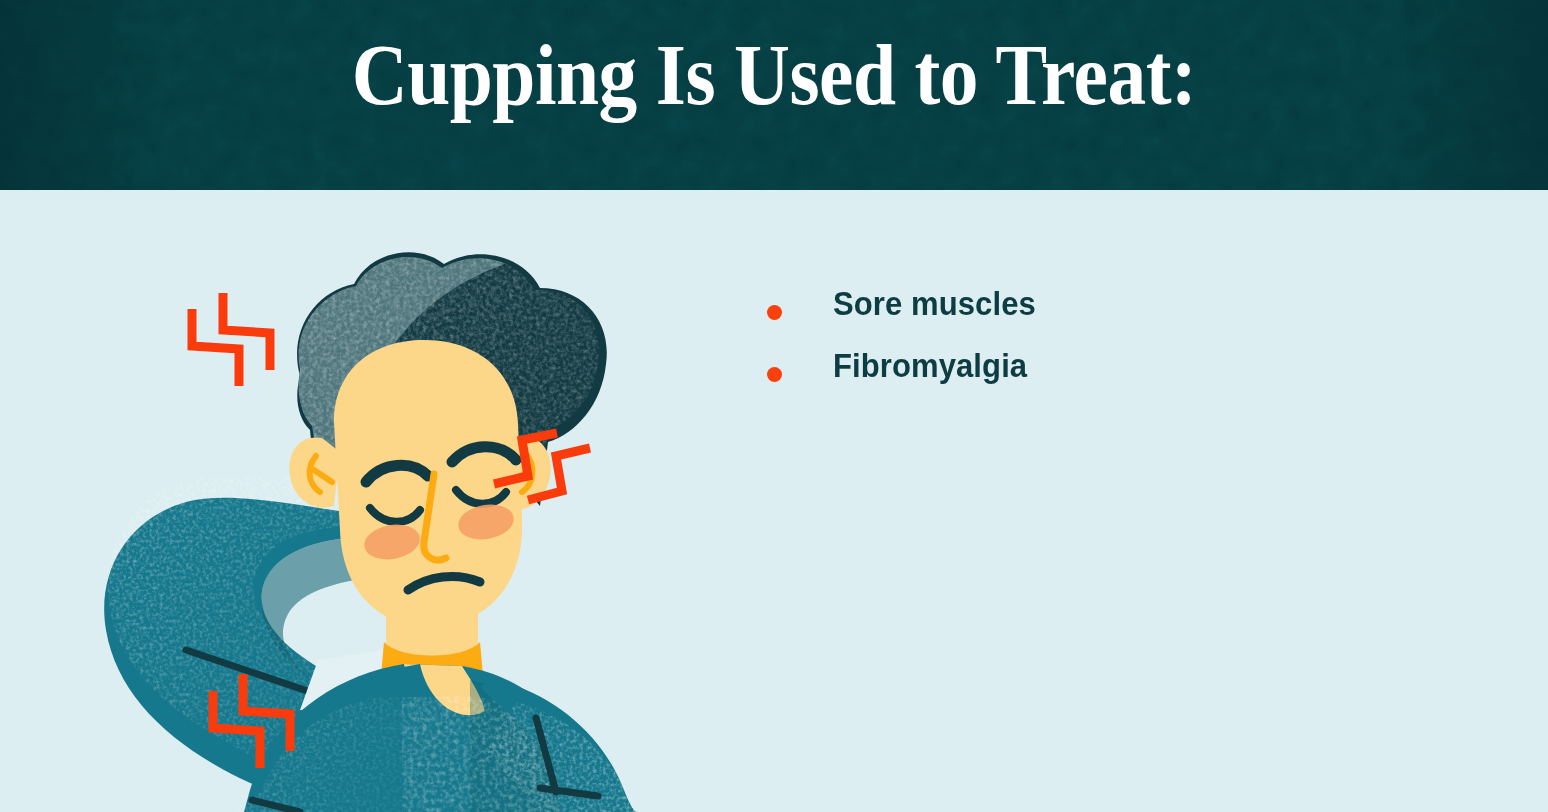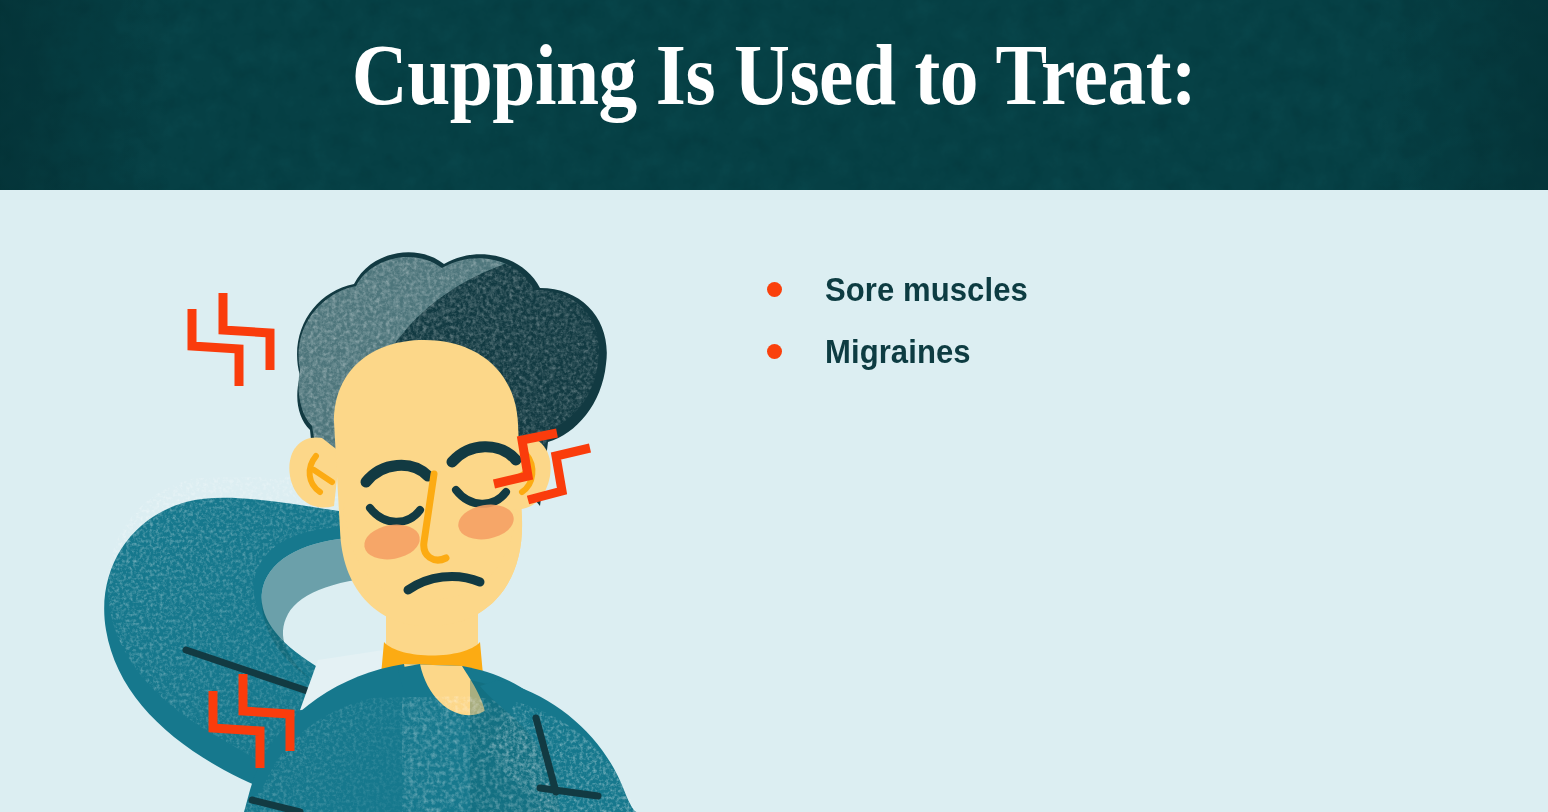--- a/index.html
+++ b/index.html
@@ -67,22 +67,23 @@
 
   
   .bullet-list {
     position: absolute;
     left: 762px;
     top: 258px;
     width: 740px;
   }
   .bullet-row {
     display: flex;
-    align-items: center;
+    align-items: flex-end;
     height: 62px;
+    gap: 8px;
   }
   .bullet-dot {
     flex: 0 0 auto;
     width: 15px;
     height: 15px;
     border-radius: 50%;
     background: #fa400c;
     margin-right: 43px;
     margin-left: 5px;
   }
@@ -398,23 +399,23 @@
   <div class="bullet-list">
 
     <div class="bullet-row">
       <span class="bullet-dot"></span>
       <span class="bullet-text">Sore muscles</span>
     </div>
 
 
 
 
-
     <div class="bullet-row">
       <span class="bullet-dot"></span>
-      <span class="bullet-text">Migraines</span>
+      <span class="bullet-text">Fibromyalgia</span>
     </div>
 
 
 
+
   </div>
 
 </div>
 
 </body></html>

